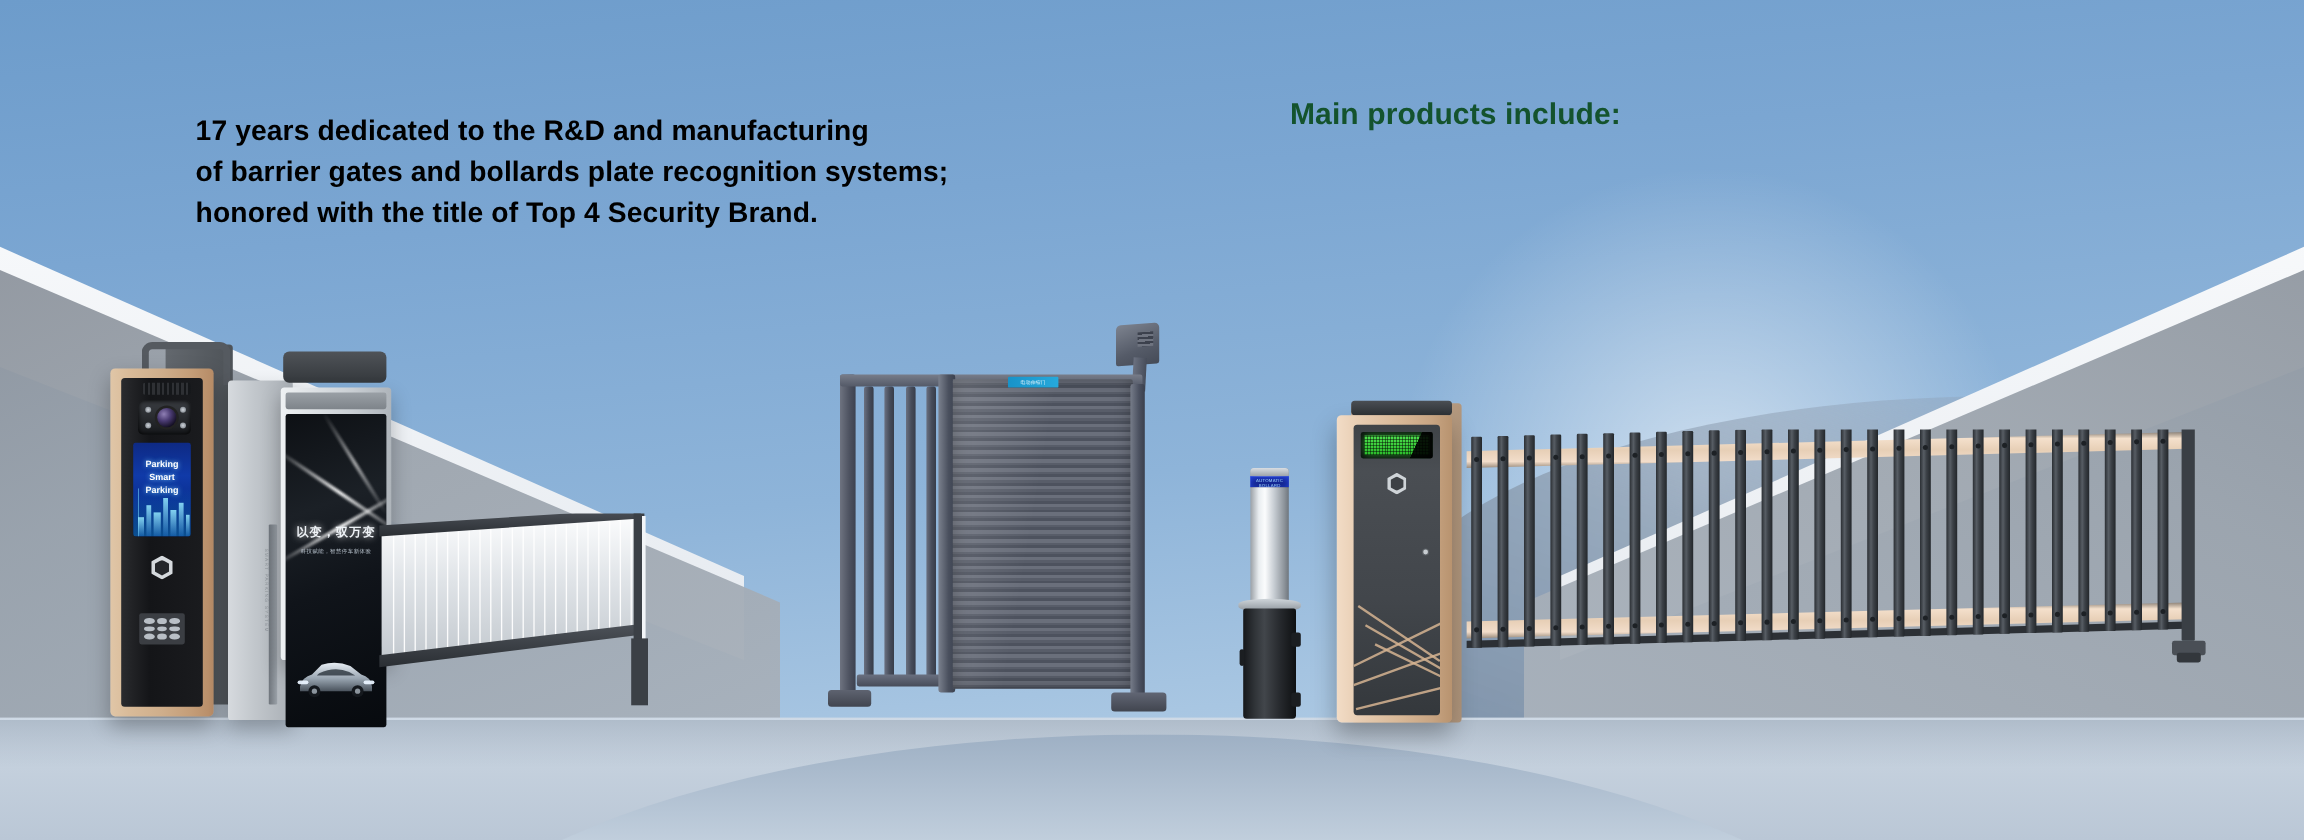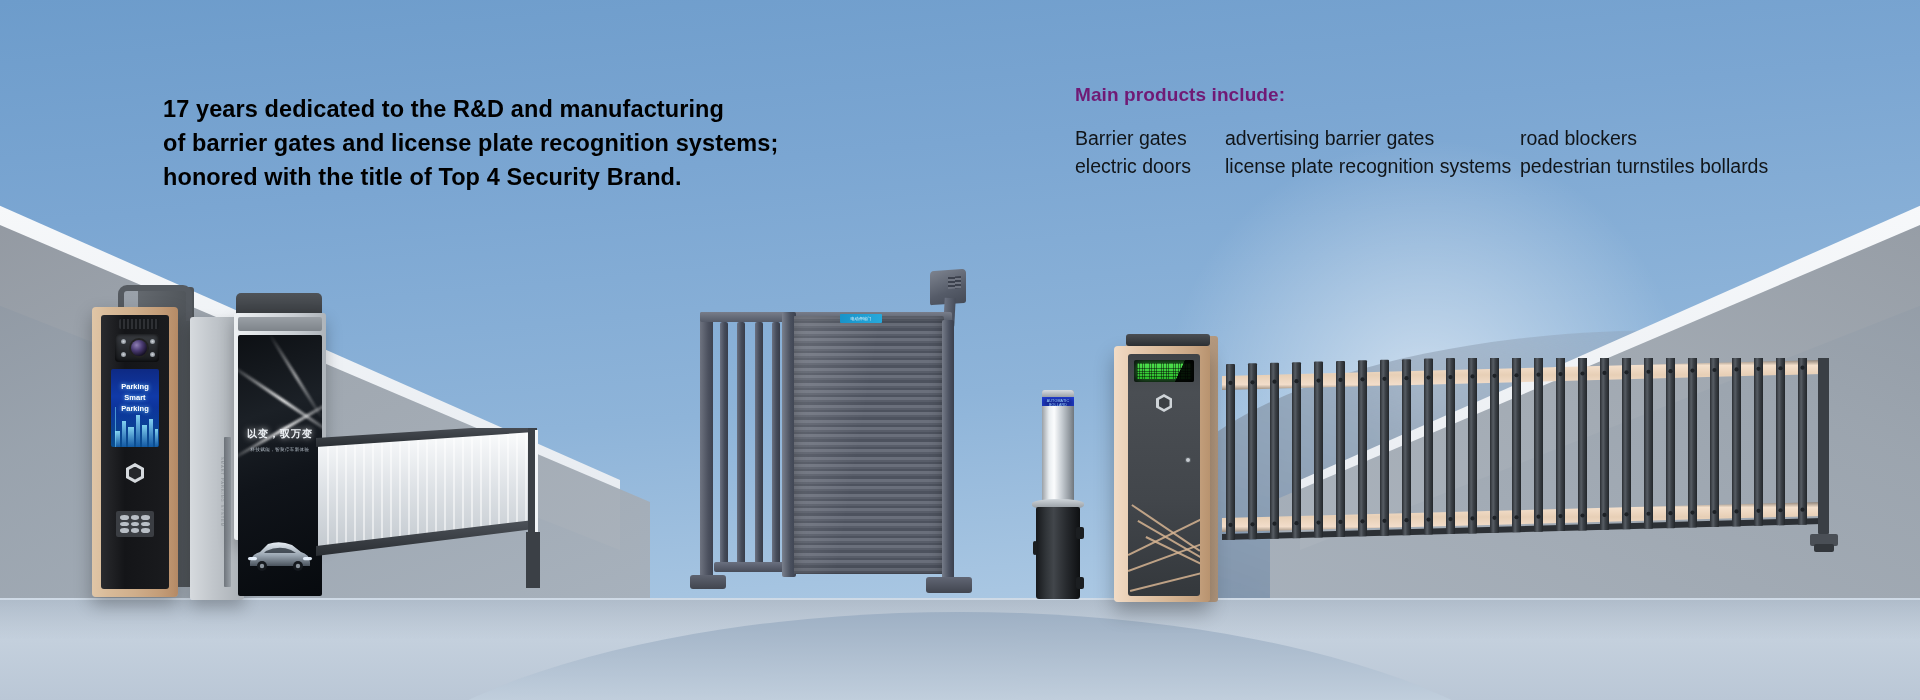--- a/index.html
+++ b/index.html
@@ -83,21 +83,21 @@
   
   .headline-left{
     position:absolute; left:163px; top:92px;
     color:#000000; font-weight:bold; font-size:23.5px; line-height:34px;
     letter-spacing:.1px; white-space:nowrap;
   }
   .products{
     position:absolute; left:1075px; top:78px;
   }
   .products-title{
-    color:#701a75; font-weight:bold; font-size:19px; line-height:34px;
+    color:#14532d; font-weight:bold; font-size:25px; line-height:34px;
     letter-spacing:.1px; white-space:nowrap;
   }
   .products-rows{ margin-top:12px; }
   .products-row{
     color:#111519; font-size:19.5px; line-height:28px; white-space:nowrap;
     display:flex;
   }
   .products-row span{ display:inline-block; }
   .pw1{ width:150px; }
   .pw2{ width:295px; }
@@ -192,21 +192,21 @@
   .ad-cabinet-slot{
     position:absolute; left:34px; top:120px; width:7px; height:150px;
     background:linear-gradient(90deg,#6f757c,#9aa1a8);
     border-radius:1px;
   }
   .ad-handle{
     position:absolute; left:46px; top:-2px; width:86px; height:26px;
     background:linear-gradient(180deg,#4f5358,#34383c); border-radius:5px;
   }
   .ad-frame{
-    position:absolute; left:44px; top:18px; width:92px; height:227px;
+    position:absolute; left:44px; top:28px; width:92px; height:227px;
     background:linear-gradient(90deg,#eef1f3,#c9ced3 65%,#aeb4ba);
     border-radius:3px; box-shadow:0 8px 16px rgba(0,0,0,.25);
   }
   .ad-frame-top{
     position:absolute; left:4px; top:4px; width:84px; height:14px;
     background:linear-gradient(180deg,#9aa0a6,#7e848a); border-radius:2px;
   }
   .ad-screen{
     position:absolute; left:4px; top:22px; width:84px; height:261px;
     background:linear-gradient(160deg,#0d1014 0%,#1b2026 30%,#10141a 55%,#070a0e 100%);
@@ -427,38 +427,26 @@
   <div class="ramp ramp-right-white"></div>
   <div class="ramp ramp-right-grey"></div>
 
   <div class="ground"></div>
   <div class="ground-band"></div>
   <div class="ground-dome"></div>
   <div class="ground-dome-inner"></div>
 
   <div class="headline-left">
     <div>17 years dedicated to the R&amp;D and manufacturing</div>
-    <div>of barrier gates and license plate recognition systems;</div>
+    <div>of barrier gates and bollards plate recognition systems;</div>
     <div>honored with the title of Top 4 Security Brand.</div>
   </div>
 
   <div class="products">
     <div class="products-title">Main products include:</div>
-    <div class="products-rows">
-      <div class="products-row">
-        <span class="pw1">Barrier gates</span>
-        <span class="pw2">advertising barrier gates</span>
-        <span>road blockers</span>
-      </div>
-      <div class="products-row">
-        <span class="pw1">electric doors</span>
-        <span class="pw2">license plate recognition systems</span>
-        <span>pedestrian turnstiles  bollards</span>
-      </div>
-    </div>
   </div>
 
   <div class="device" id="kiosk">
     <div class="kiosk-backplate"></div>
     <div class="kiosk-handle"></div>
     <div class="kiosk-body">
       <div class="kiosk-inner">
         <div class="kiosk-vent"></div>
         <div class="kiosk-cam">
           <div class="kiosk-lens"></div>

